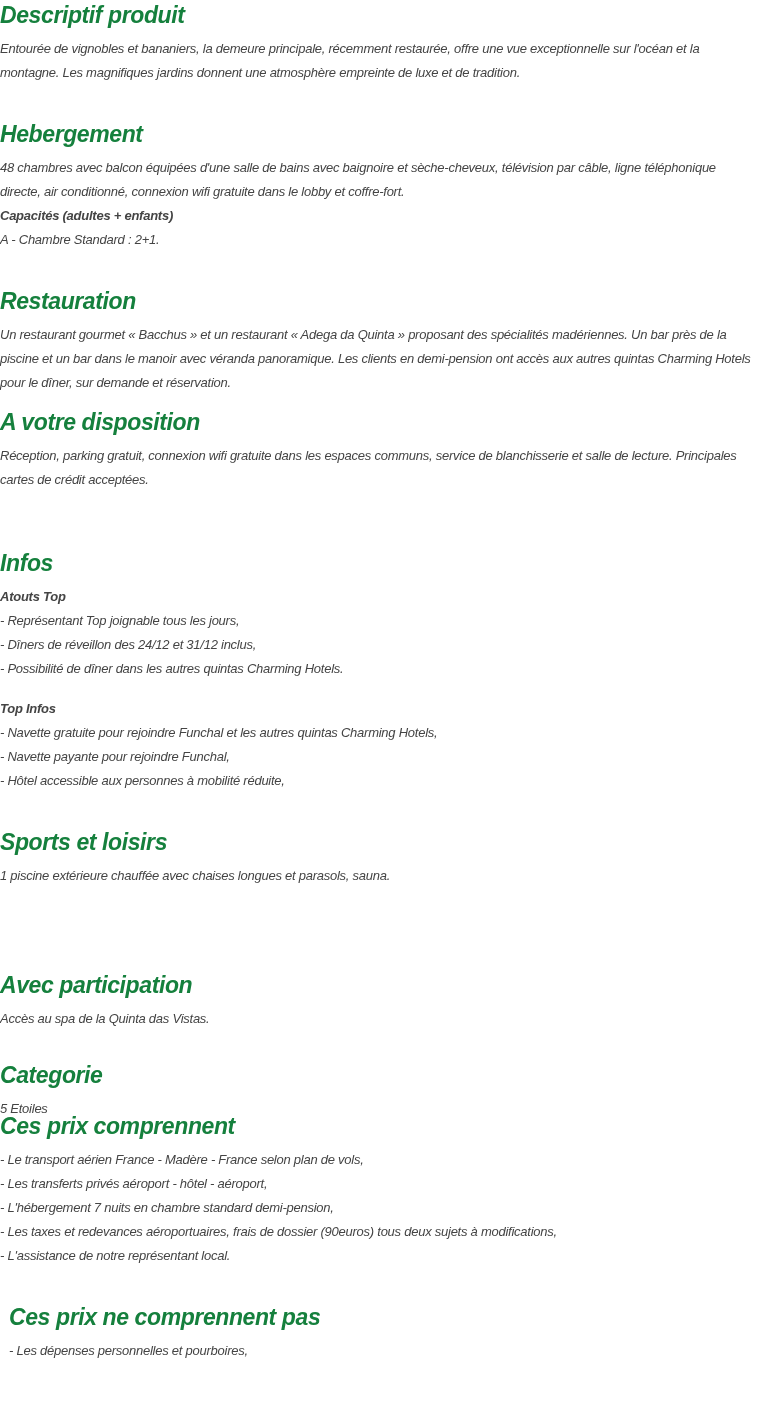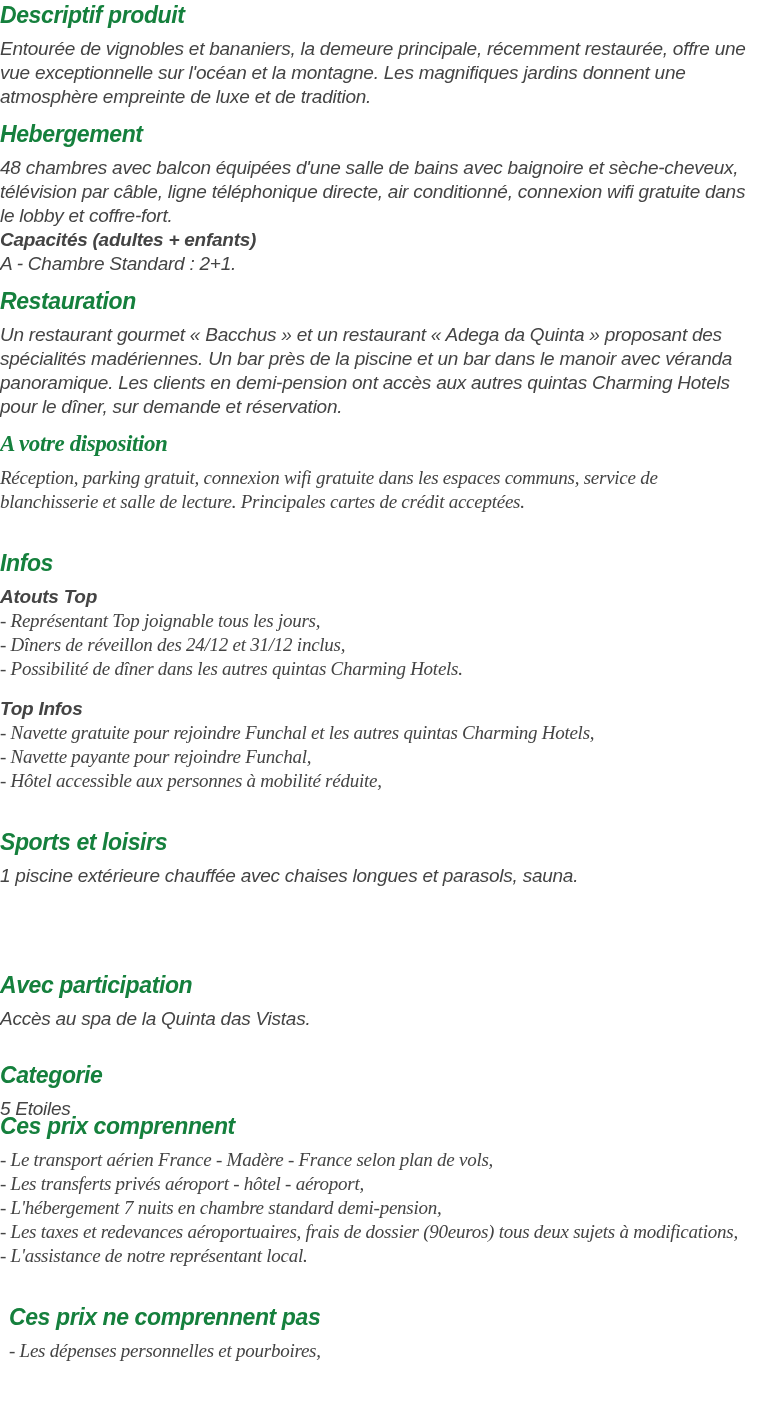--- a/index.html
+++ b/index.html
@@ -28,33 +28,32 @@
       margin: 0;
       font-size: 23px;
       line-height: 30px;
       font-weight: bold;
       font-style: italic;
       color: #15803d;
       letter-spacing: -0.4px;
     }
     .section .body {
       margin-top: 7px;
-      font-size: 19px;
+      font-size: 13px;
       line-height: 24px;
       letter-spacing: -0.25px;
     }
     .section .body p {
       margin: 0;
     }
     .strong {
       font-weight: bold;
     }
     .list-line {
       display: block;
-      font-family: Liberation Serif, serif;
     }
     .gap {
       height: 16px;
     }
     .blank {
       height: 24px;
     }
   </style>
 </head>
 <body>
@@ -77,21 +76,21 @@
     </div>
   </section>
 
   <section class="section" style="top:286px;">
     <h2>Restauration</h2>
     <div class="body">
       <p>Un restaurant gourmet « Bacchus » et un restaurant « Adega da Quinta » proposant des spécialités madériennes. Un bar près de la piscine et un bar dans le manoir avec véranda panoramique. Les clients en demi-pension ont accès aux autres quintas Charming Hotels pour le dîner, sur demande et réservation.</p>
     </div>
   </section>
 
-  <section class="section" style="top:429px;font-family:Liberation Serif, serif;">
+  <section class="section" style="top:407px;">
     <h2>A votre disposition</h2>
     <div class="body">
       <p>Réception, parking gratuit, connexion wifi gratuite dans les espaces communs, service de blanchisserie et salle de lecture. Principales cartes de crédit acceptées.</p>
     </div>
   </section>
 
   <section class="section" style="top:548px;">
     <h2>Infos</h2>
     <div class="body">
       <p class="strong">Atouts Top</p>

